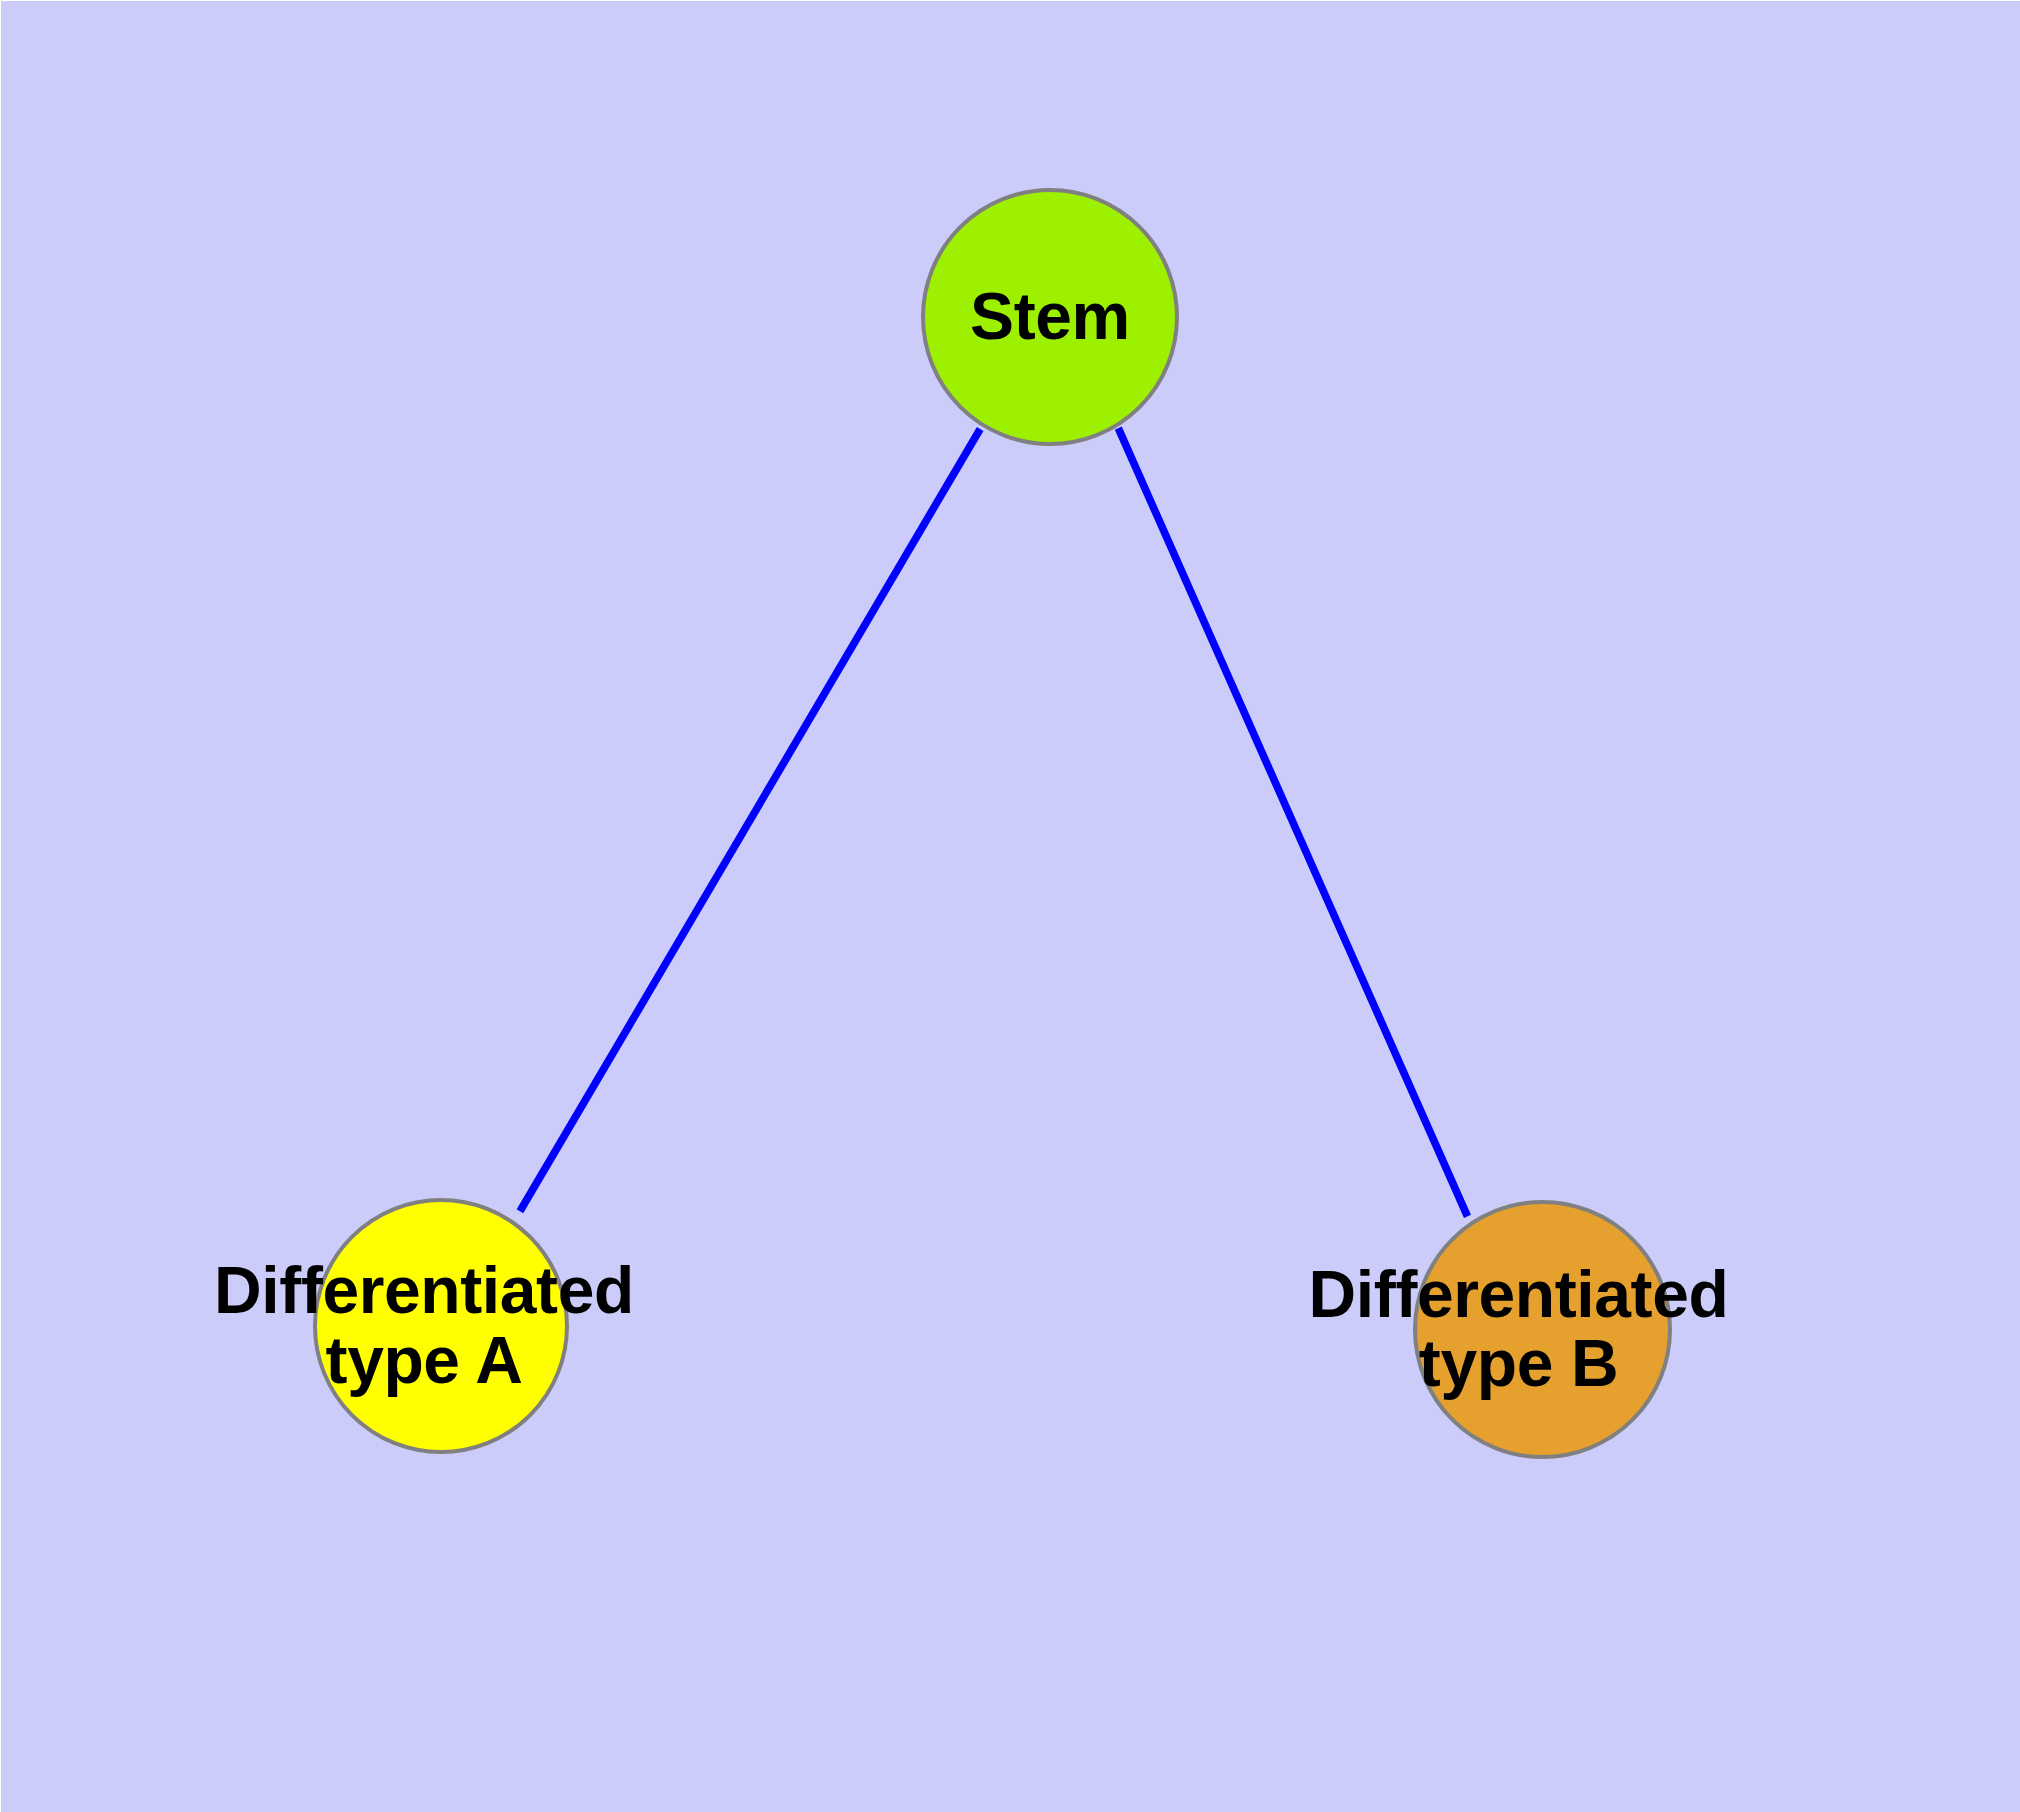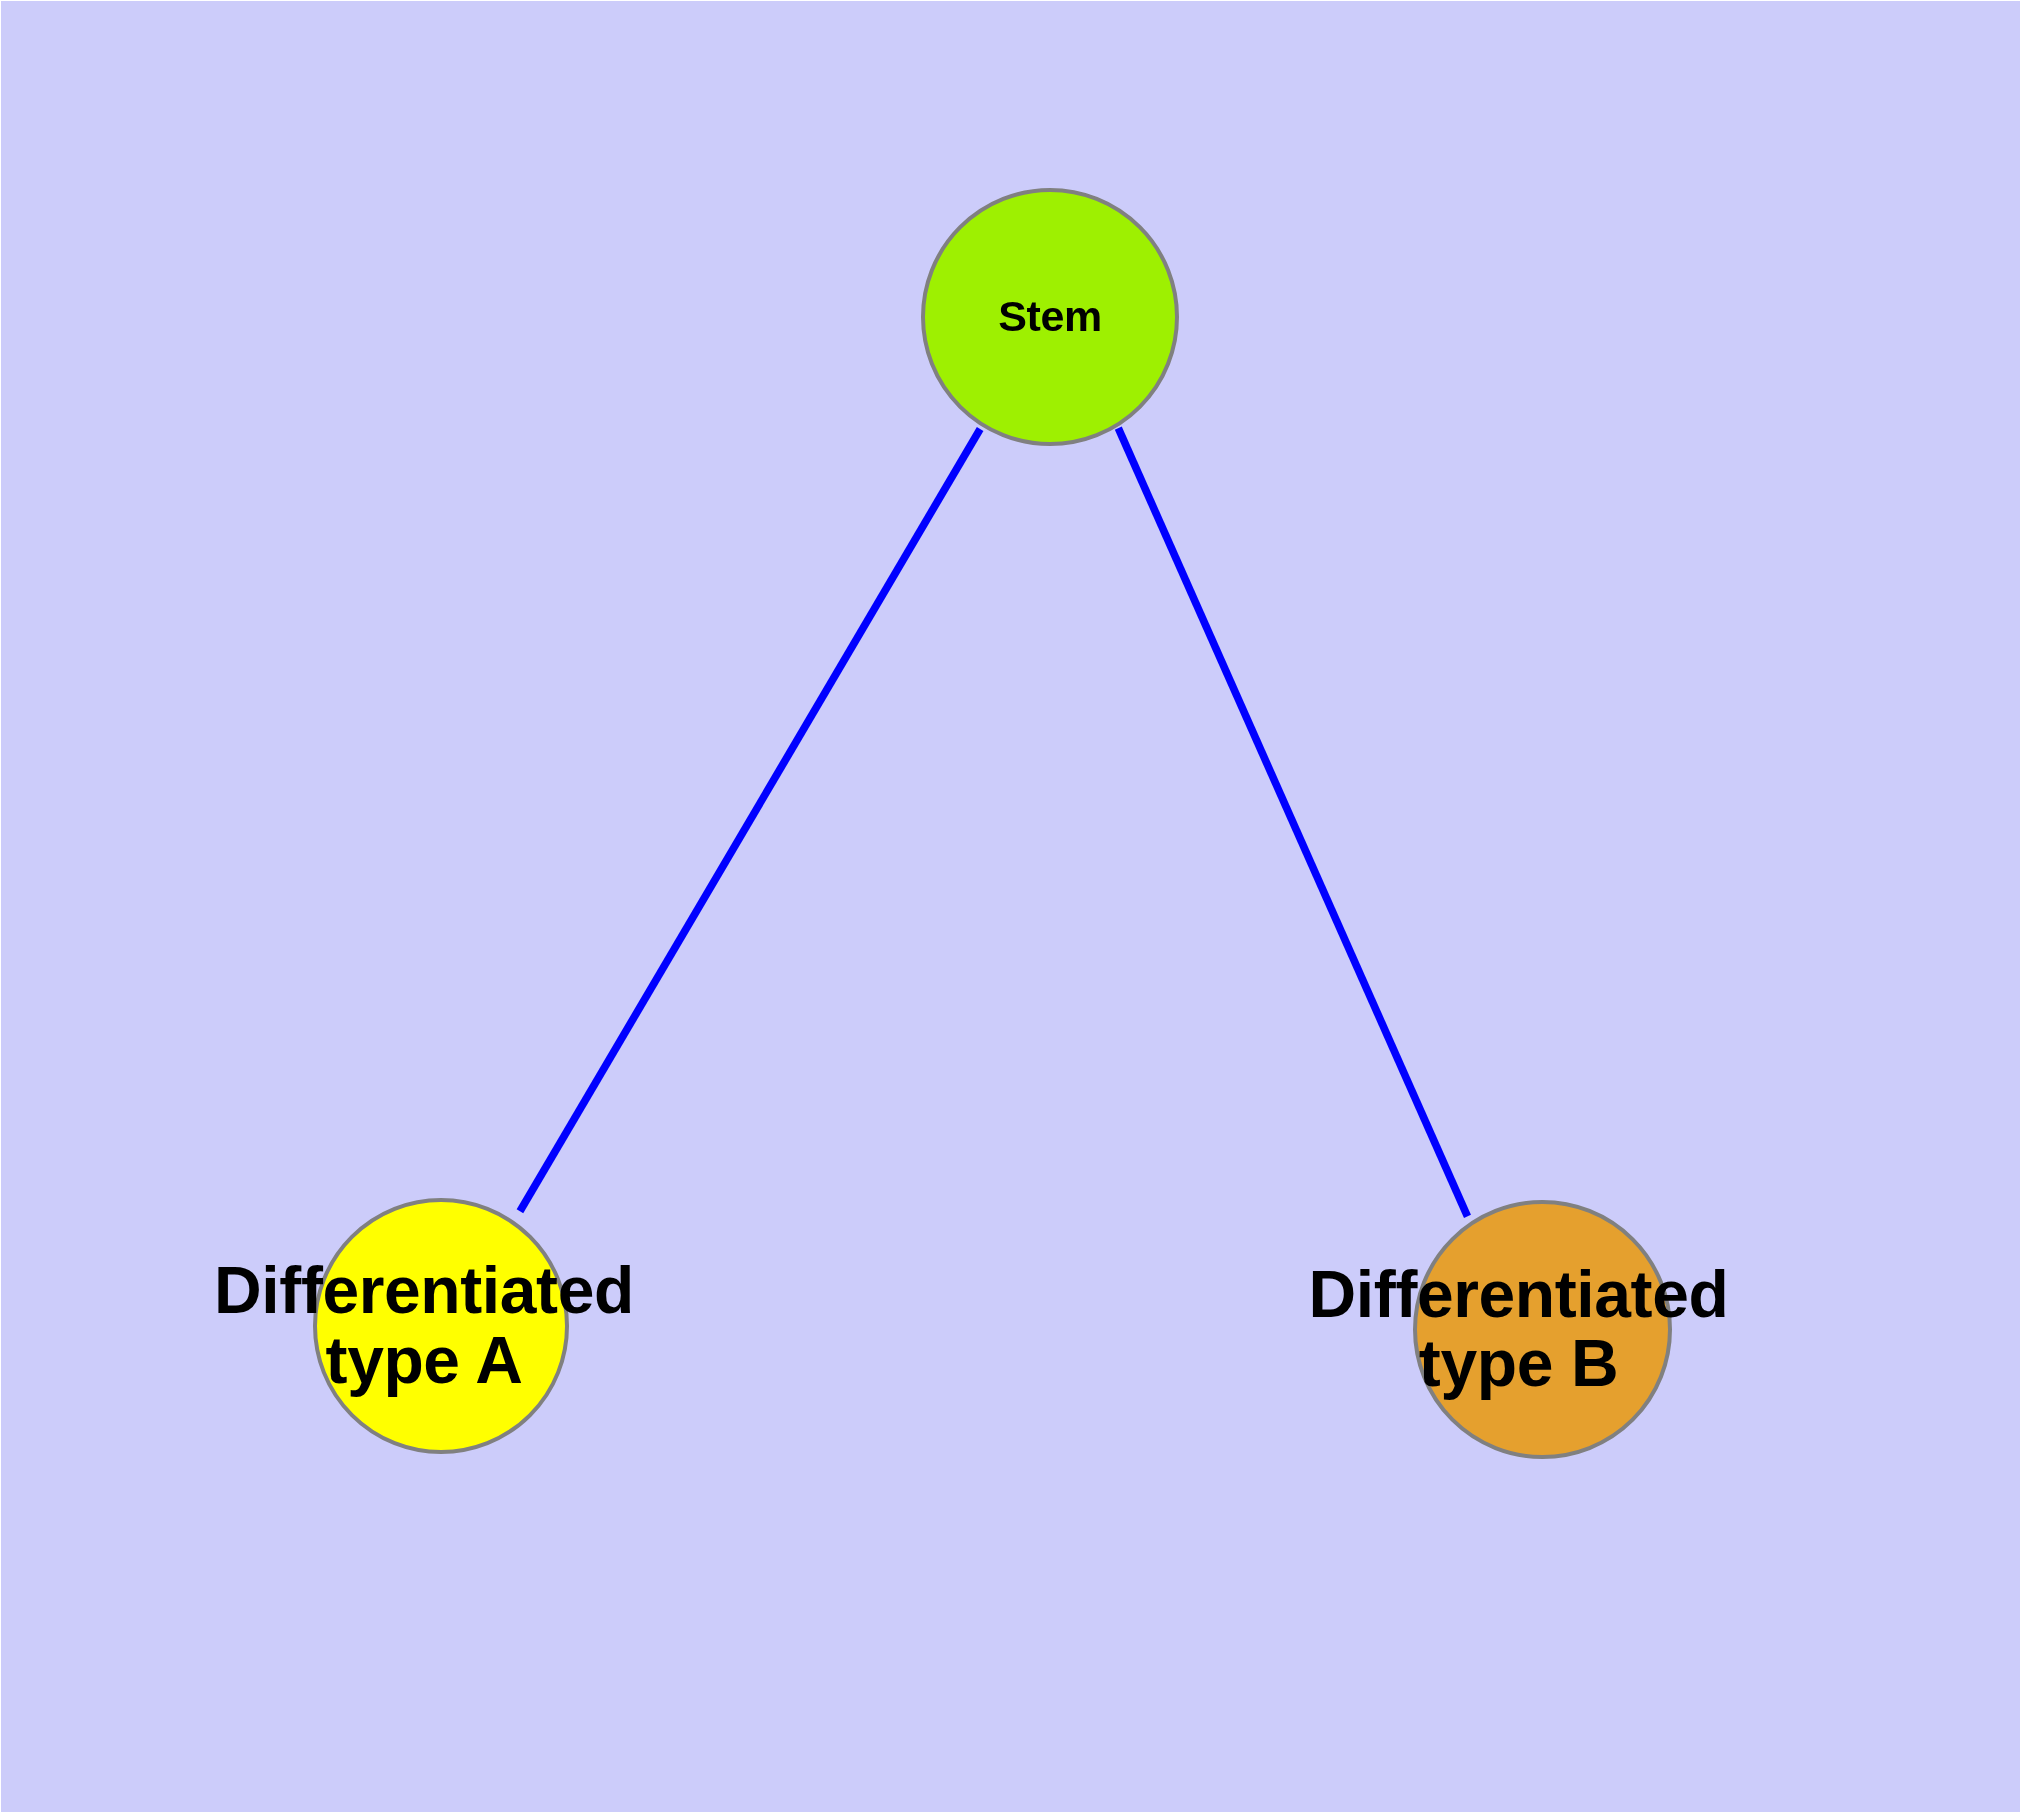--- a/index.html
+++ b/index.html
@@ -52,21 +52,21 @@
 <body>
 
 <div id="graph-canvas" style="background: rgb(204, 204, 250);">
 
   <svg id="edge-layer" viewBox="0 0 2384 2138" xmlns="http://www.w3.org/2000/svg">
     <line stroke-linecap="butt" x1="1155" y1="505" x2="612" y2="1428" stroke="#0000ff" stroke-width="9"></line>
     <line stroke-linecap="butt" x1="1318" y1="504" x2="1730" y2="1434" stroke="#0000ff" stroke-width="9"></line>
   </svg>
 
   <div class="graph-node" style="left: 920px; top: 187px; width: 258px; height: 258px; background: rgb(158, 240, 1); border: 4.2px solid rgb(128, 128, 128);">
-    <div class="node-label" style="font-size: 43px; color: rgb(0, 0, 0); transform: translate(calc(-50% + 0px), calc(-50% + 0px));">Stem</div>
+    <div class="node-label" style="font-size: 66px; color: rgb(0, 0, 0); transform: translate(calc(-50% + 0px), calc(-50% + 0px));">Stem</div>
   </div>
 
   <div class="graph-node" style="left: 312px; top: 1197px; width: 256px; height: 256px; background: rgb(255, 255, 0); border: 4.2px solid rgb(128, 128, 128);">
     <div class="node-label" style="font-size: 66px; color: rgb(0, 0, 0); transform: translate(calc(-50% - 17px), calc(-50% + 0px));">Differentiated
 type A</div>
   </div>
 
   <div class="graph-node" style="left: 1412px; top: 1199px; width: 259px; height: 259px; background: rgb(229, 160, 46); border: 4.2px solid rgb(128, 128, 128);">
     <div class="node-label" style="font-size: 66px; color: rgb(0, 0, 0); transform: translate(calc(-50% - 24px), calc(-50% + 0px));">Differentiated
 type B</div>

